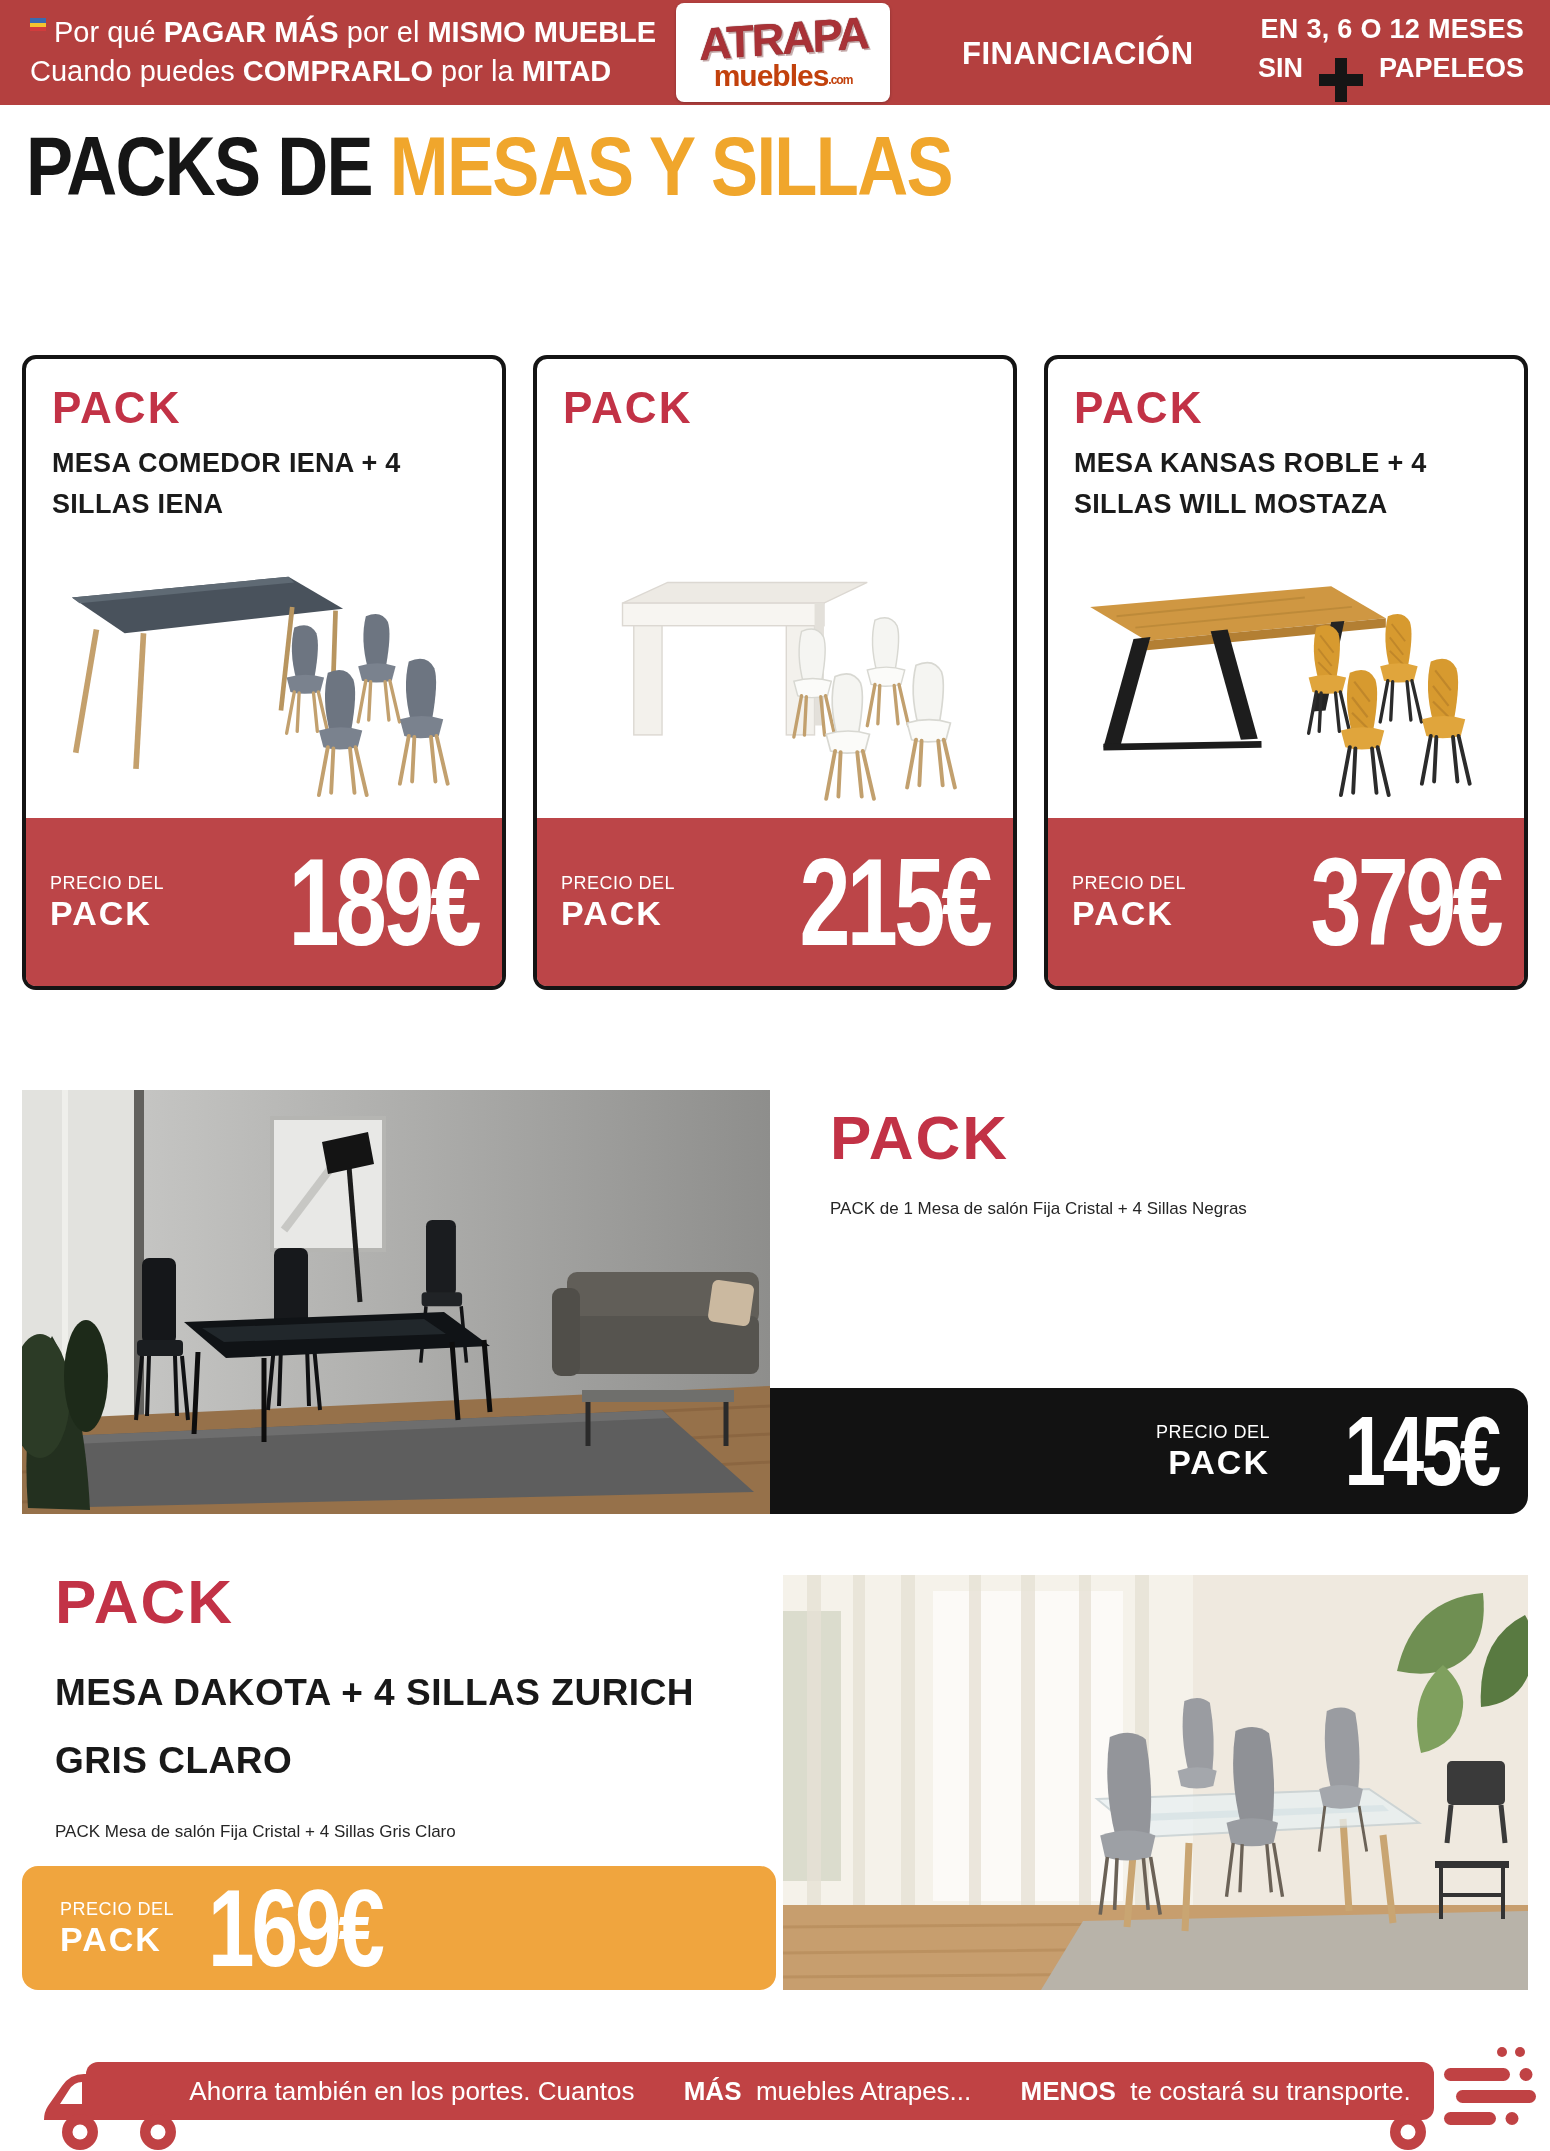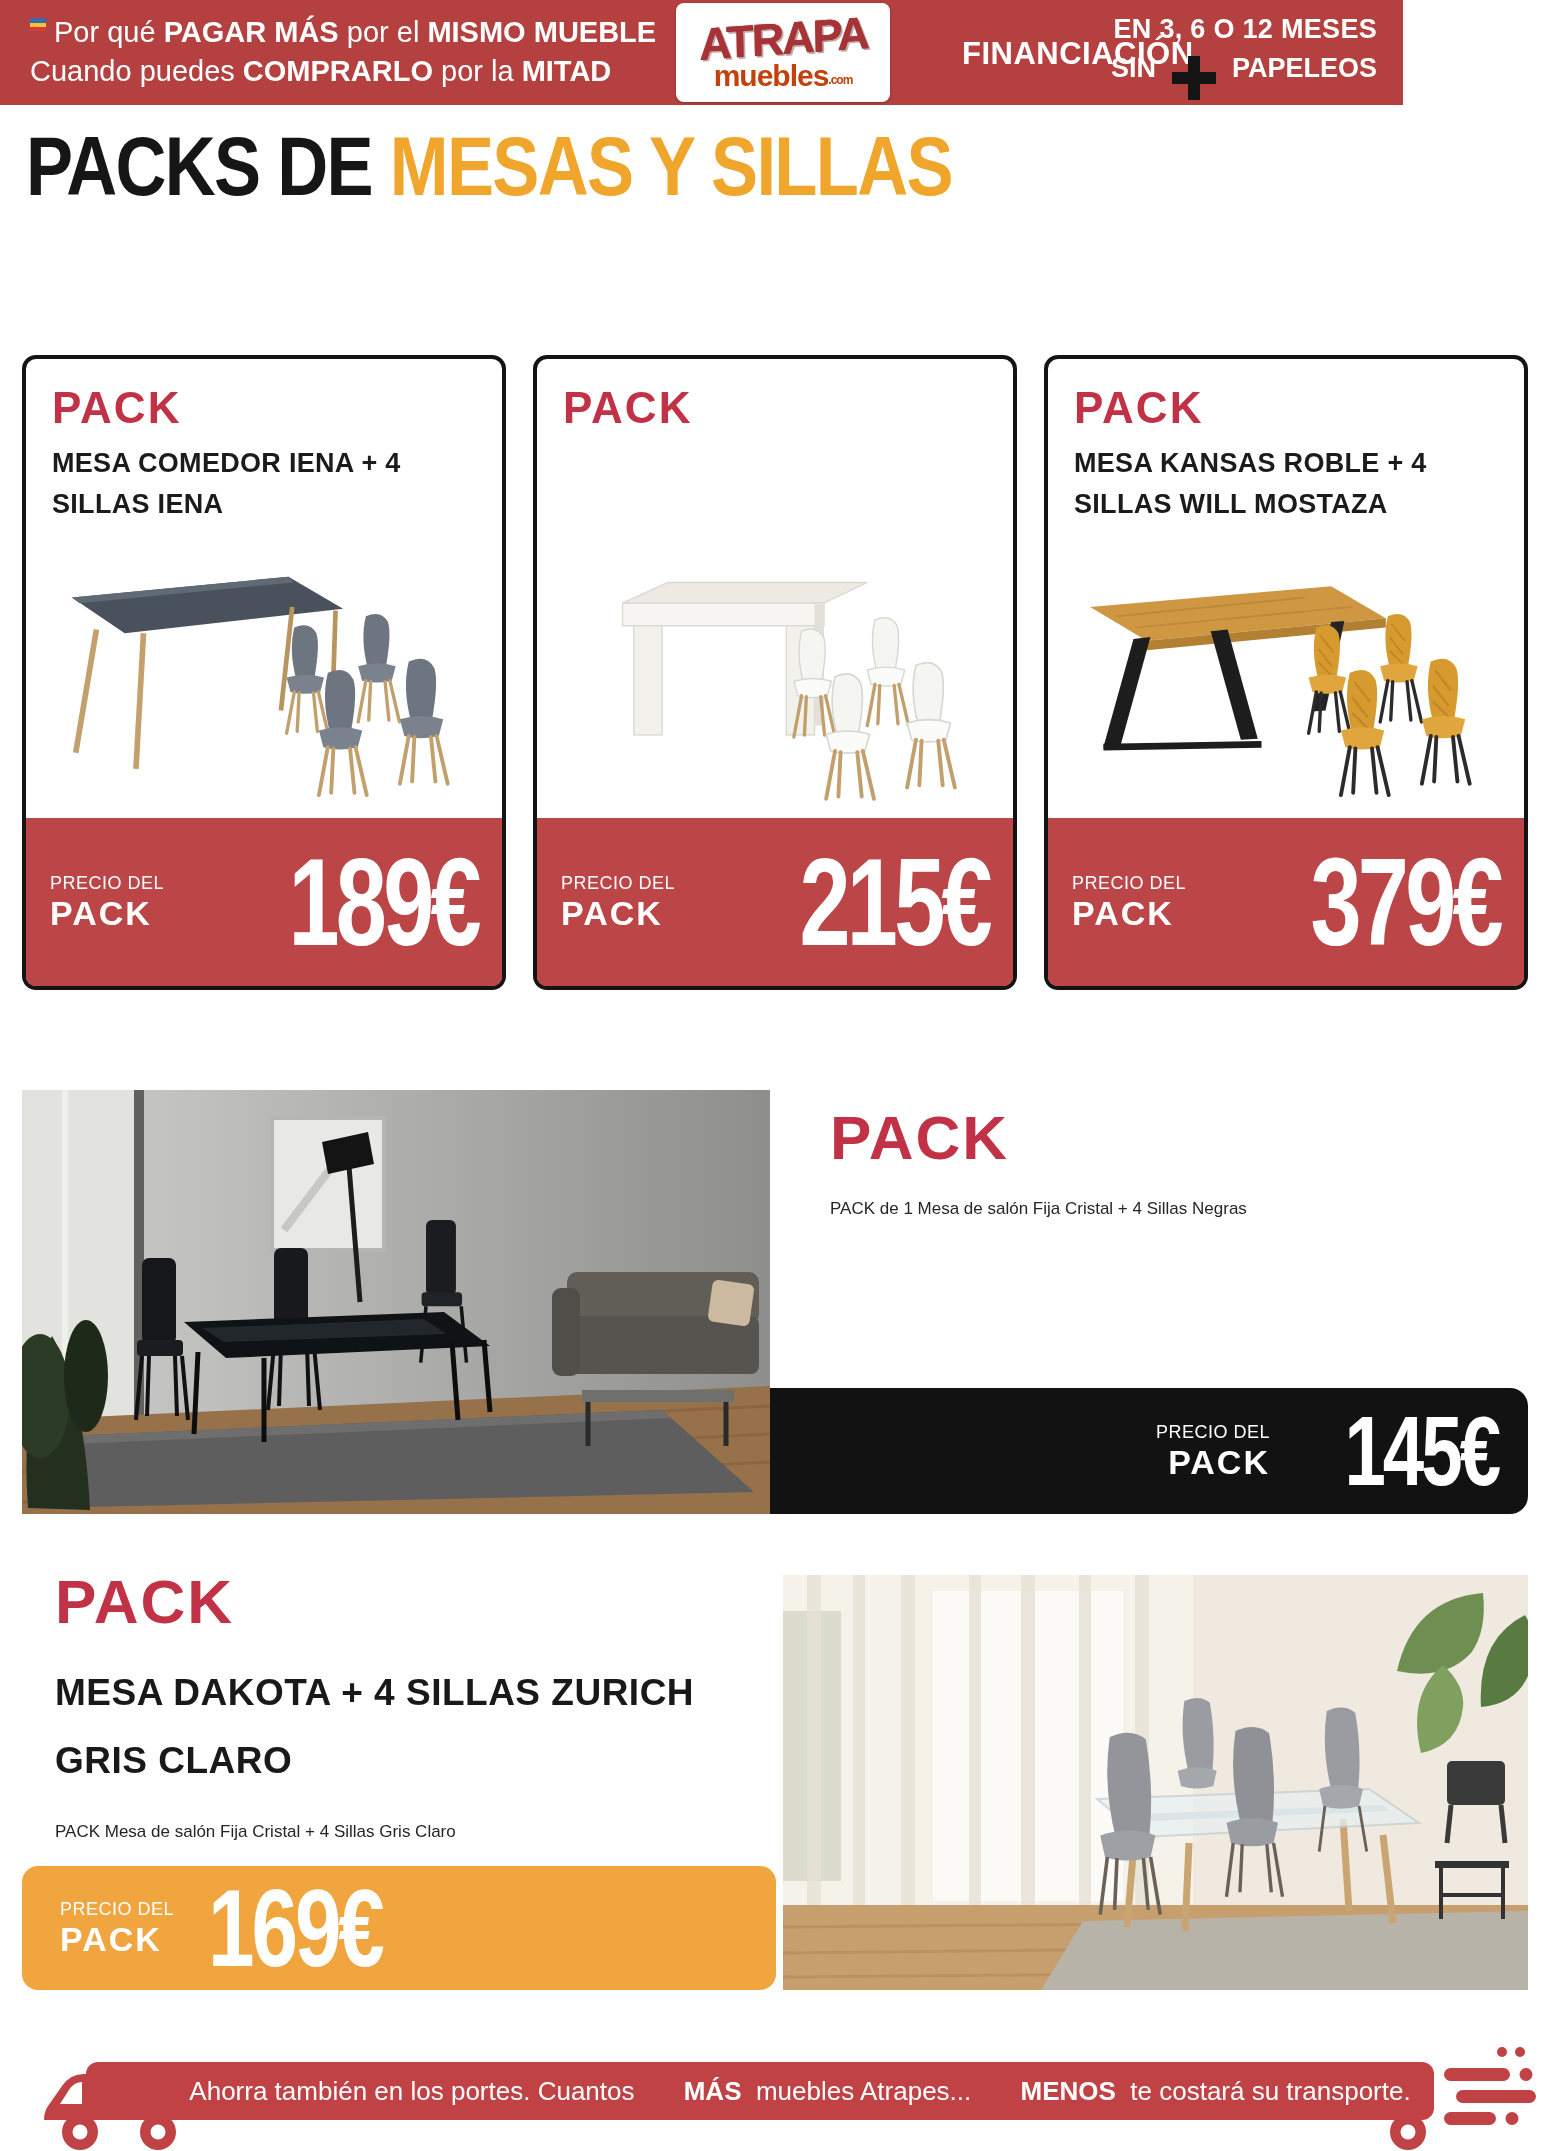--- a/index.html
+++ b/index.html
@@ -1,37 +1,37 @@
 <!DOCTYPE html>
 <html style="--red-header: #b4403f; --red-band: #bc4548; --red-accent: #c23246; --orange: #f0a53e; --orange-title: #f0a62c; --banner-black: #121212; --footer-red: #c04244;"><head>
 <meta charset="utf-8">
 <style>
   * { margin:0; padding:0; box-sizing:border-box; }
   body { background:#e8e8e8; font-family:"Liberation Sans", sans-serif; }
   .page { position:relative; width:1550px; height:2151px; background:#ffffff; overflow:hidden; margin:0 auto; }
 
   
-  .topbar { position:absolute; left:0; top:0; width:1403px; height:105px; background:var(--red-header,#b4403f); }
+  .topbar { position:absolute; left:0; top:0; width:1550px; height:105px; background:var(--red-header,#b4403f); }
   .tagline { position:absolute; left:30px; top:13px; color:#fff; font-size:29px; line-height:39px; font-weight:400; }
   .tagline b { font-weight:700; }
   .flag { display:inline-block; width:16px; height:13px; margin-right:8px; vertical-align:super; }
   .flag i { display:block; height:4.3px; }
   .flag i:nth-child(1){ background:#3a6ab0; }
   .flag i:nth-child(2){ background:#f4c430; }
   .flag i:nth-child(3){ background:#d23c3c; }
   .logo { position:absolute; left:676px; top:3px; width:214px; height:99px; background:#fff; border-radius:8px;
           display:flex; flex-direction:column; align-items:center; justify-content:center; box-shadow:0 1px 3px rgba(0,0,0,.25); }
   .logo-top { font-size:45px; font-weight:900; color:#a93237; letter-spacing:-2px;
               transform:rotate(-4deg) skewX(-3deg); text-shadow:2px 2px 0 rgba(96,22,24,.35), 0 0 1px #601616; }
   .logo-bottom { font-size:30px; font-weight:800; color:#c2410c; margin-top:-6px; letter-spacing:-1px; }
   .logo-bottom .tld { font-size:12px; font-weight:700; vertical-align:2px; }
   .financing { position:absolute; left:962px; top:36px; color:#fff; font-size:31px; font-weight:700; letter-spacing:.5px; }
   .months { position:absolute; right:26px; top:14px; color:#fff; text-align:right; font-weight:700; }
   .m1 { font-size:27px; letter-spacing:.3px; }
-  .m2 { font-size:27px; margin-top:8px; display:flex; align-items:center; justify-content:flex-end; gap:16px; }
+  .m2 { font-size:27px; margin-top:8px; display:flex; align-items:flex-end; justify-content:flex-end; gap:16px; }
   .plus-icon { width:44px; height:44px; margin-bottom:-18px; }
 
   
   .pagetitle { position:absolute; left:26px; top:118px; font-size:84px; font-weight:900; letter-spacing:-2px;
                transform:scaleX(.84); transform-origin:left top; white-space:nowrap; }
   .t-black { color:#161616; } .t-orange { color:var(--orange-title,#f0a62c); }
 
   
   .card { position:absolute; top:355px; width:484px; height:635px; background:#fff;
           border:4px solid #141414; border-radius:14px; }

